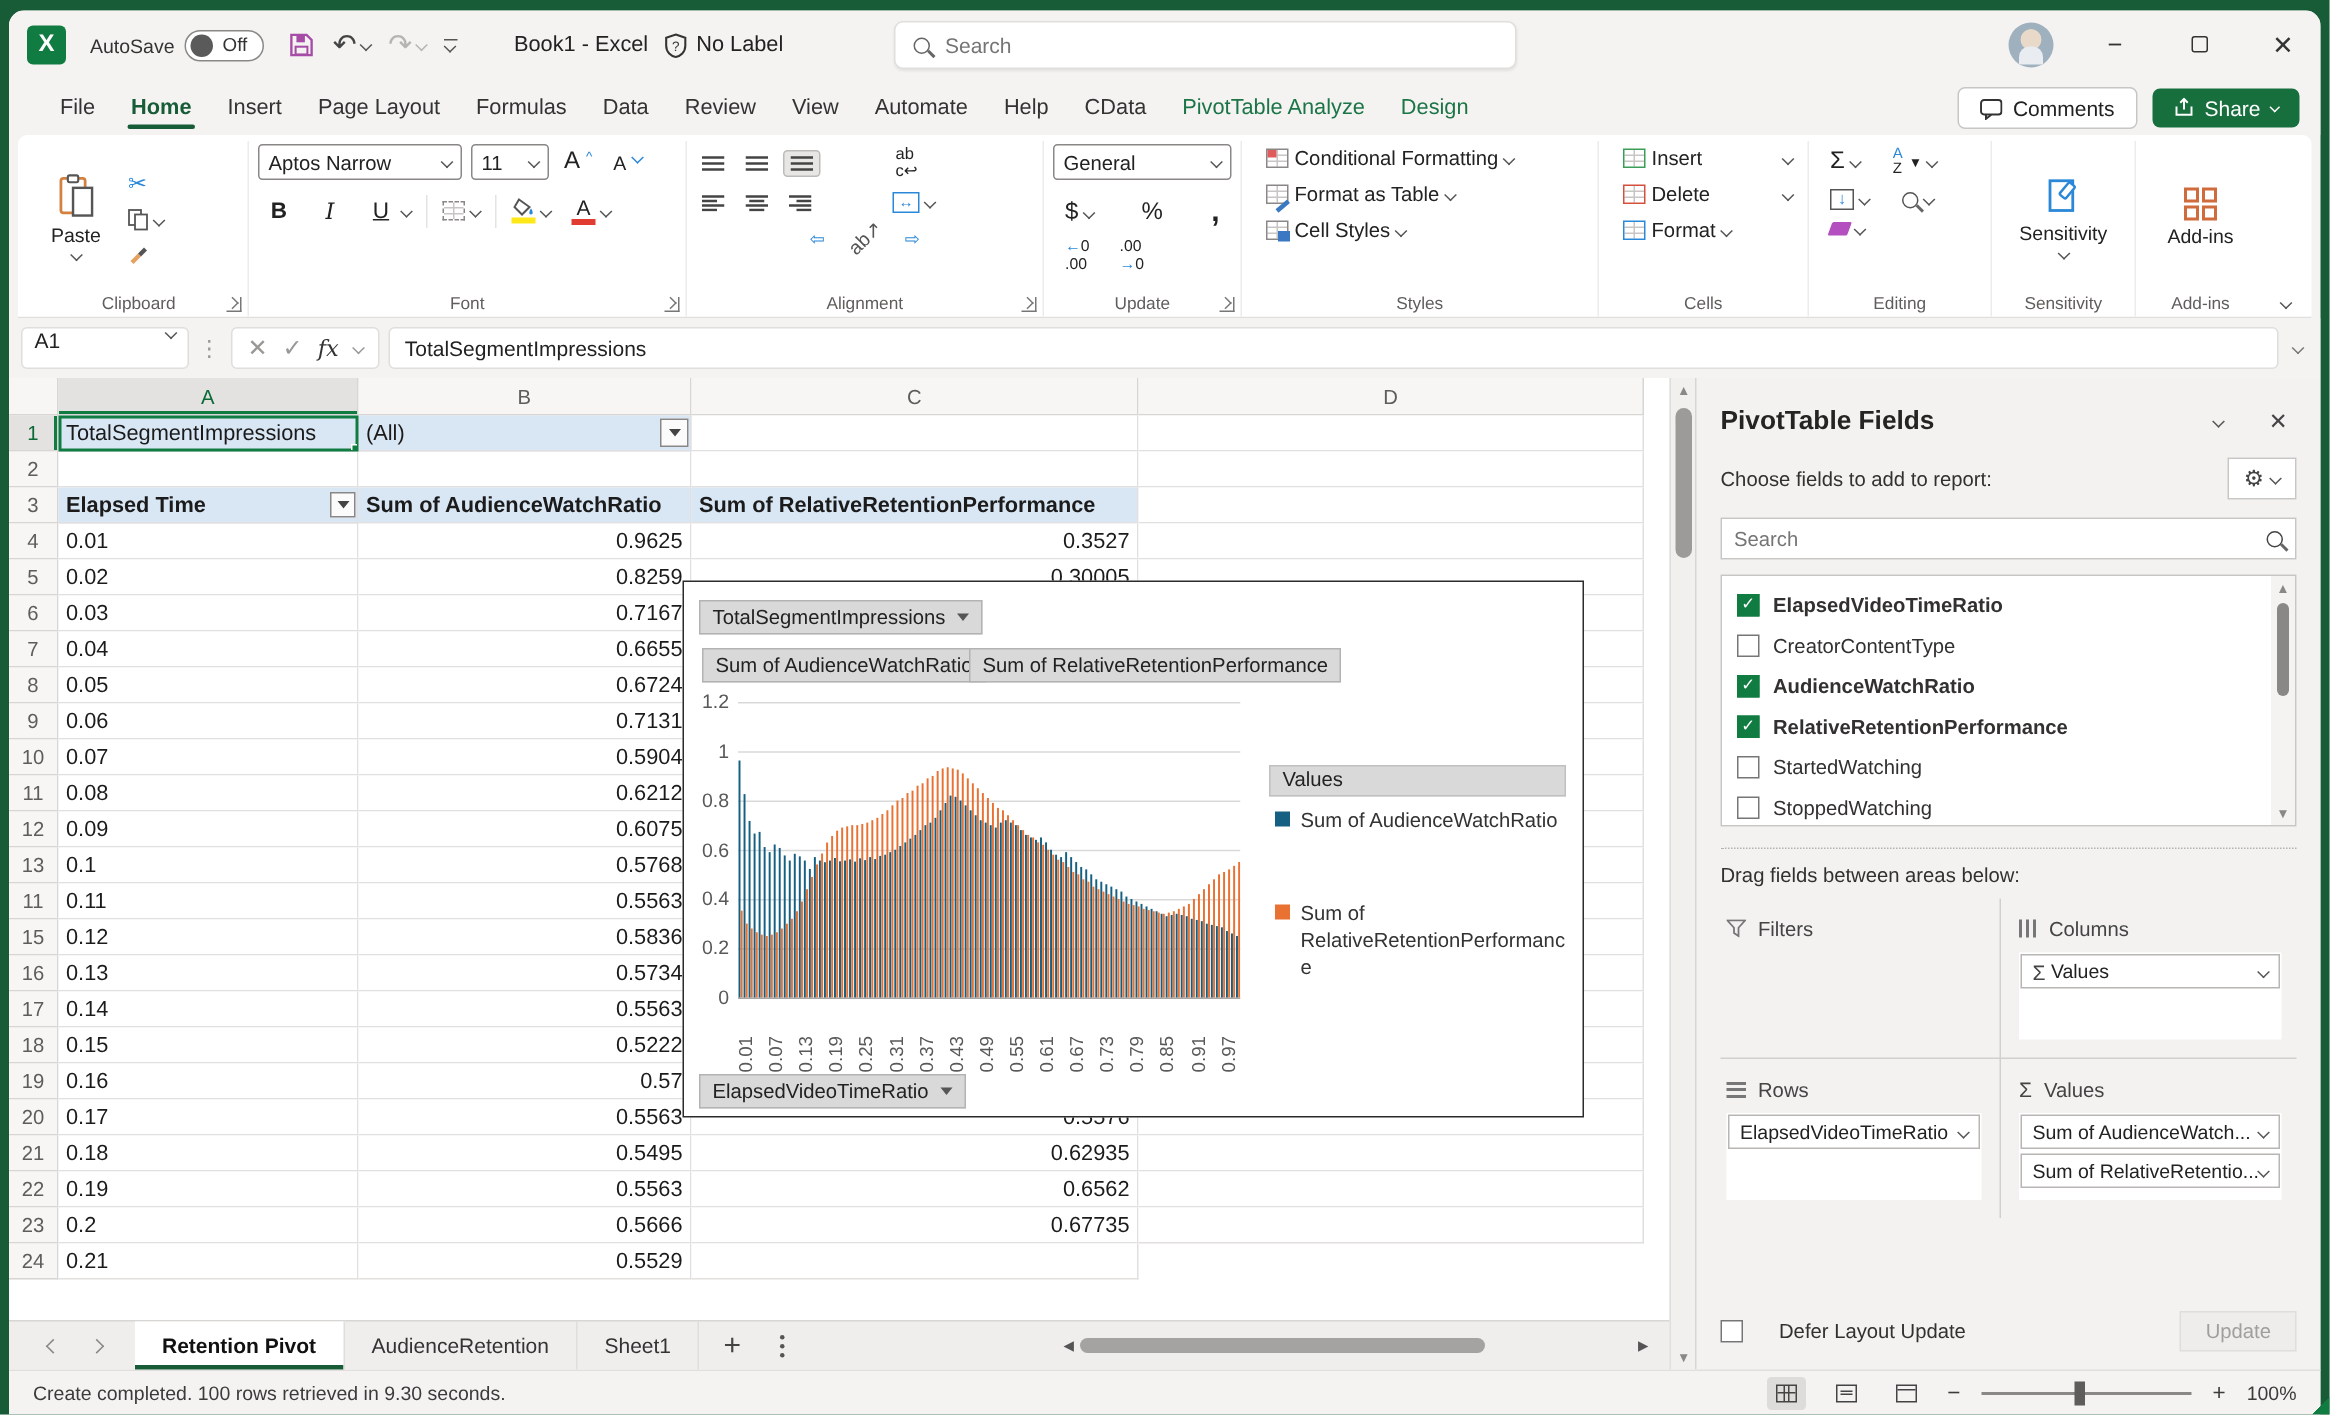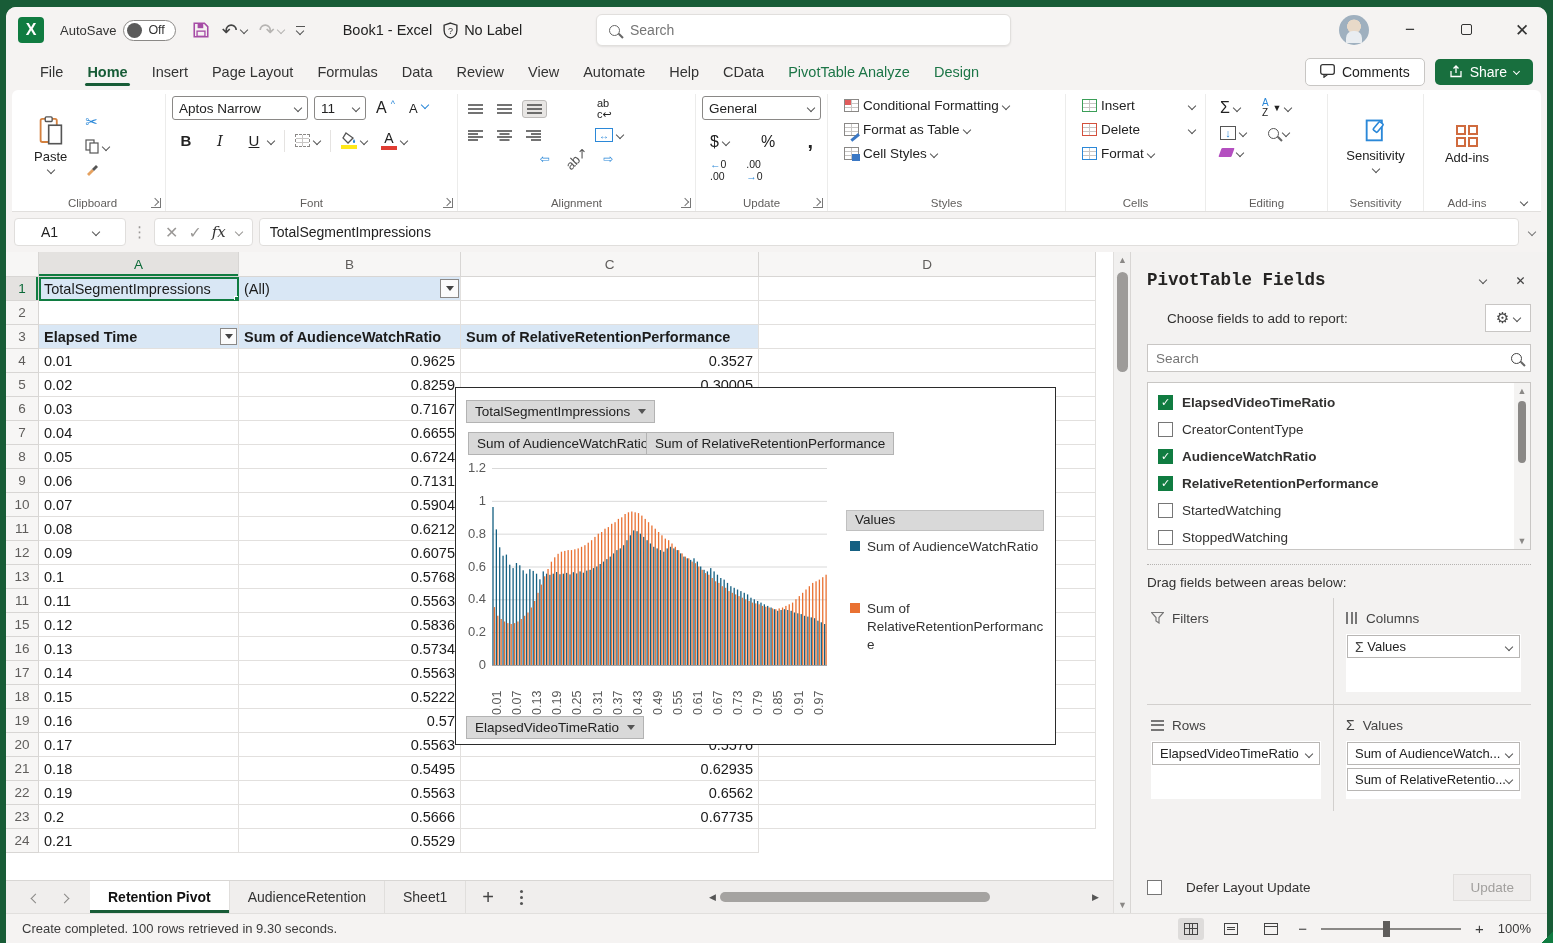--- a/index.html
+++ b/index.html
@@ -33,21 +33,21 @@
   .winbtn { font-size:17px; color:#333; width:30px; text-align:center; }
   .sq { display:inline-block; width:11px; height:11px; border:1.4px solid #333; border-radius:2px; }
 
   
   .menubar { height:37px; display:flex; align-items:center; padding:0 14px 0 22px; gap:2px; background:#f5f3f2; }
   .mtab { padding:6px 12px; font-size:14.5px; color:#333; position:relative; }
   .mtab.active { font-weight:bold; color:#185C37; }
   .mtab.active::after { content:""; position:absolute; left:10px; right:10px; bottom:0px; height:3px; background:#185C37; border-radius:2px; }
   .mtab.accent { color:#1c7547; }
   .menu-right { margin-left:auto; display:flex; align-items:center; gap:10px; }
-  .comments-btn { display:flex; align-items:flex-start; gap:7px; border:1px solid #c8c6c4; background:#fff; border-radius:5px; padding:5px 14px; font-size:14px; color:#222; }
+  .comments-btn { display:flex; align-items:flex-end; gap:7px; border:1px solid #c8c6c4; background:#fff; border-radius:5px; padding:5px 14px; font-size:14px; color:#222; }
   .share-btn { display:flex; align-items:center; gap:7px; background:#186f3e; color:#fff; border-radius:5px; padding:5px 14px; font-size:14px; }
   .share-btn .cv { border-color:#fff; width:5px; height:5px; }
 
   
   .ribbon { height:122px; background:#fff; border-bottom:1px solid #e1dfdd; display:flex; align-items:stretch; padding:4px 4px 0 8px; position:relative; border-radius:6px 6px 0 0; margin:0 6px; }
   .g { position:relative; display:flex; flex-direction:column; padding:2px 6px 18px; border-right:1px solid #ececeb; }
   .glabel { position:absolute; bottom:2px; left:0; right:0; text-align:center; font-size:11.5px; color:#605e5c; }
   .launcher { position:absolute; bottom:3px; right:4px; width:10px; height:10px; border-right:1.4px solid #777; border-bottom:1.4px solid #777; }
   .launcher::after { content:""; position:absolute; right:2px; bottom:2px; width:5px; height:5px; border-right:1.4px solid #777; border-bottom:1.4px solid #777; transform:rotate(-45deg); }
   .bigbtn { display:flex; flex-direction:column; align-items:center; justify-content:center; gap:3px; padding:4px 8px; border-radius:4px; font-size:13px; color:#222; }
@@ -70,21 +70,21 @@
   .grid-ic.red::after  { content:""; position:absolute; left:0; top:0; width:6px; height:5px; background:#e05c5c; }
   .grid-ic.blue::after { content:""; position:absolute; right:-2px; bottom:-2px; width:8px; height:7px; background:#3b78c4; }
   .grid-ic.pen::after  { content:""; position:absolute; right:-2px; bottom:-3px; width:10px; height:2.5px; background:#3b78c4; transform:rotate(-40deg); }
   .eraser { width:13px; height:9px; background:#b44fc0; transform:skewX(-20deg); border-radius:1px; }
   .addins-ic { display:grid; grid-template-columns:10px 10px; grid-template-rows:10px 10px; gap:2px; }
   .addins-ic span { border:2px solid #d06b3e; }
   .ribbon-collapse { position:absolute; right:14px; bottom:6px; }
 
   
   .fbar { height:40px; display:flex; align-items:center; padding:5px 8px; gap:6px; background:#f5f3f2; }
-  .namebox { width:112px; height:28px; background:#fff; border:1px solid #e0dedc; border-radius:4px; display:flex; align-items:center; justify-content:space-between; padding:0 26px; font-size:14px; color:#222; }
+  .namebox { width:112px; height:28px; background:#fff; border:1px solid #e0dedc; border-radius:4px; display:flex; align-items:flex-start; justify-content:space-between; padding:0 8px; font-size:14px; color:#222; }
   .vdots { color:#9a9896; font-size:15px; letter-spacing:1px; }
   .fbtns { display:flex; align-items:center; gap:10px; background:#fff; border:1px solid #e0dedc; border-radius:4px; height:28px; padding:0 10px; }
   .fx { font-style:italic; font-family:"DejaVu Serif",serif; font-size:15px; color:#333; }
   .finput { flex:1; height:28px; background:#fff; border:1px solid #e0dedc; border-radius:4px; display:flex; align-items:center; padding:0 10px; font-size:14px; color:#222; }
 
   
   .content { flex:1; display:flex; min-height:0; }
   .sheet-col { width:1107px; display:flex; flex-direction:column; min-width:0; }
   .sheet-wrap { flex:1; position:relative; background:#fff; overflow:hidden; }
   #grid { position:absolute; left:0; top:0; display:grid; grid-template-columns:33px 200px 222px 298px 337px; grid-template-rows:25px repeat(24,24px); }
@@ -137,24 +137,24 @@
   .vi { width:14px; height:12px; border:1.4px solid #444; }
   .vi.grid { background:linear-gradient(#444,#444) 0 50%/100% 1px no-repeat, linear-gradient(#444,#444) 33% 0/1px 100% no-repeat, linear-gradient(#444,#444) 66% 0/1px 100% no-repeat; }
   .vi.page { background:linear-gradient(#444,#444) 50% 40%/8px 1px no-repeat, linear-gradient(#444,#444) 50% 65%/8px 1px no-repeat; }
   .vi.brk { background:linear-gradient(#444,#444) 0 30%/100% 1px no-repeat; }
   .ztrack { width:140px; height:2px; background:#8a8886; position:relative; }
   .zthumb { position:absolute; left:62px; top:-7px; width:7px; height:16px; background:#5f5d5b; }
   .corner-grip { position:absolute; right:0; bottom:0; width:13px; height:13px; background:linear-gradient(315deg,#107C41 45%,transparent 46%); z-index:50; }
 
   
   .panel { flex:1; background:#f3f2f1; border-left:1px solid #d8d6d4; padding:18px 16px 12px; display:flex; flex-direction:column; font-size:13.5px; color:#323130; }
-  .p-title-row { display:flex; align-items:center;font-family:Liberation Mono, monospace; }
+  .p-title-row { display:flex; align-items:center; }
   .p-title { font-size:17.5px; font-weight:bold; color:#252423; }
   .p-title-ic { margin-left:auto; display:flex; gap:30px; align-items:center; color:#444; padding-right:6px; }
-  .p-choose { display:flex; align-items:center; margin-top:14px;margin-left:20px; }
+  .p-choose { display:flex; align-items:center; margin-top:14px; }
   .gearbtn { margin-left:auto; width:46px; height:28px; background:#fff; border:1px solid #c8c6c4; display:flex; align-items:center; justify-content:center; gap:5px; font-size:15px; color:#444; }
   .p-search { margin-top:12px; height:28px; background:#fff; border:1px solid #c8c6c4; display:flex; align-items:center; padding:0 8px; }
   .p-search input { border:none; outline:none; flex:1; font-size:13.5px; color:#555; font-family:inherit; background:transparent; }
   .p-list { margin-top:10px; height:168px; background:#fff; border:1px solid #c8c6c4; position:relative; overflow:hidden; padding:6px 20px 0 10px; }
   .fitem { display:flex; align-items:center; gap:9px; height:27px; }
   .cb { width:15px; height:15px; border:1px solid #767676; background:#fff; flex:none; display:flex; align-items:center; justify-content:center; }
   .cb.on { background:#107C41; border-color:#107C41; }
   .ck { color:#fff; font-size:11px; line-height:1; }
   .flab { white-space:nowrap; }
   .flab.bold { font-weight:bold; }

